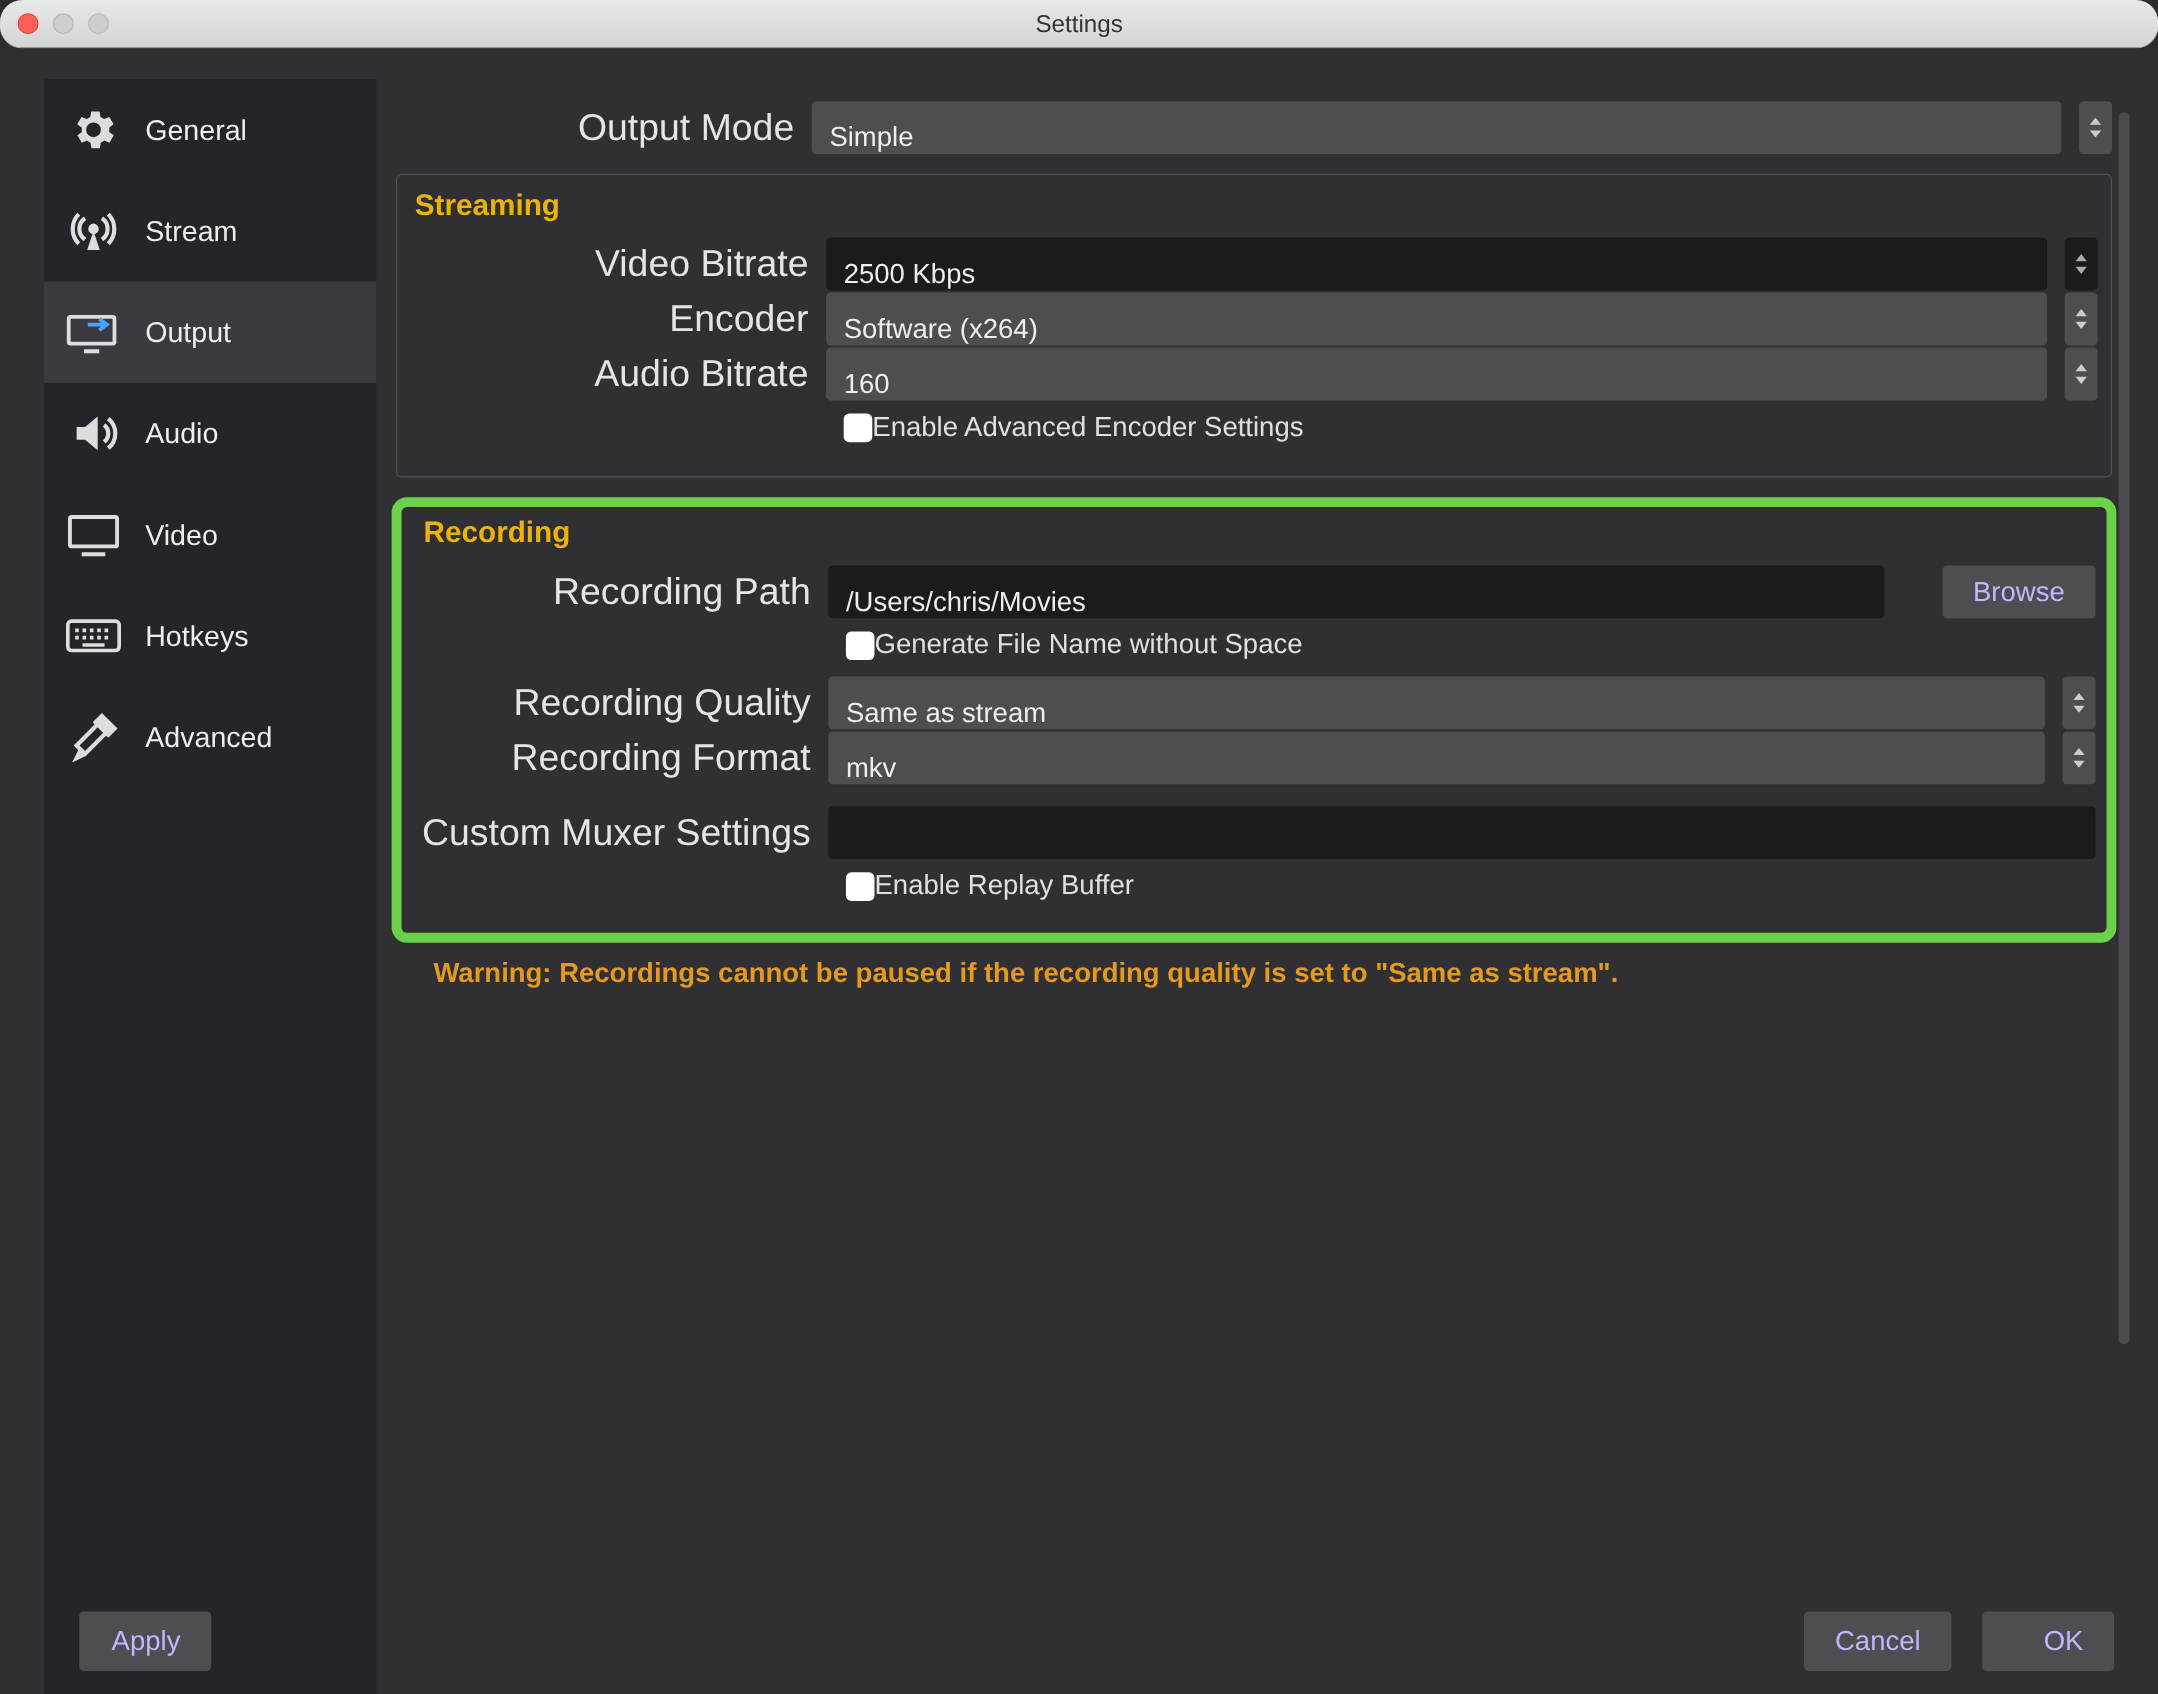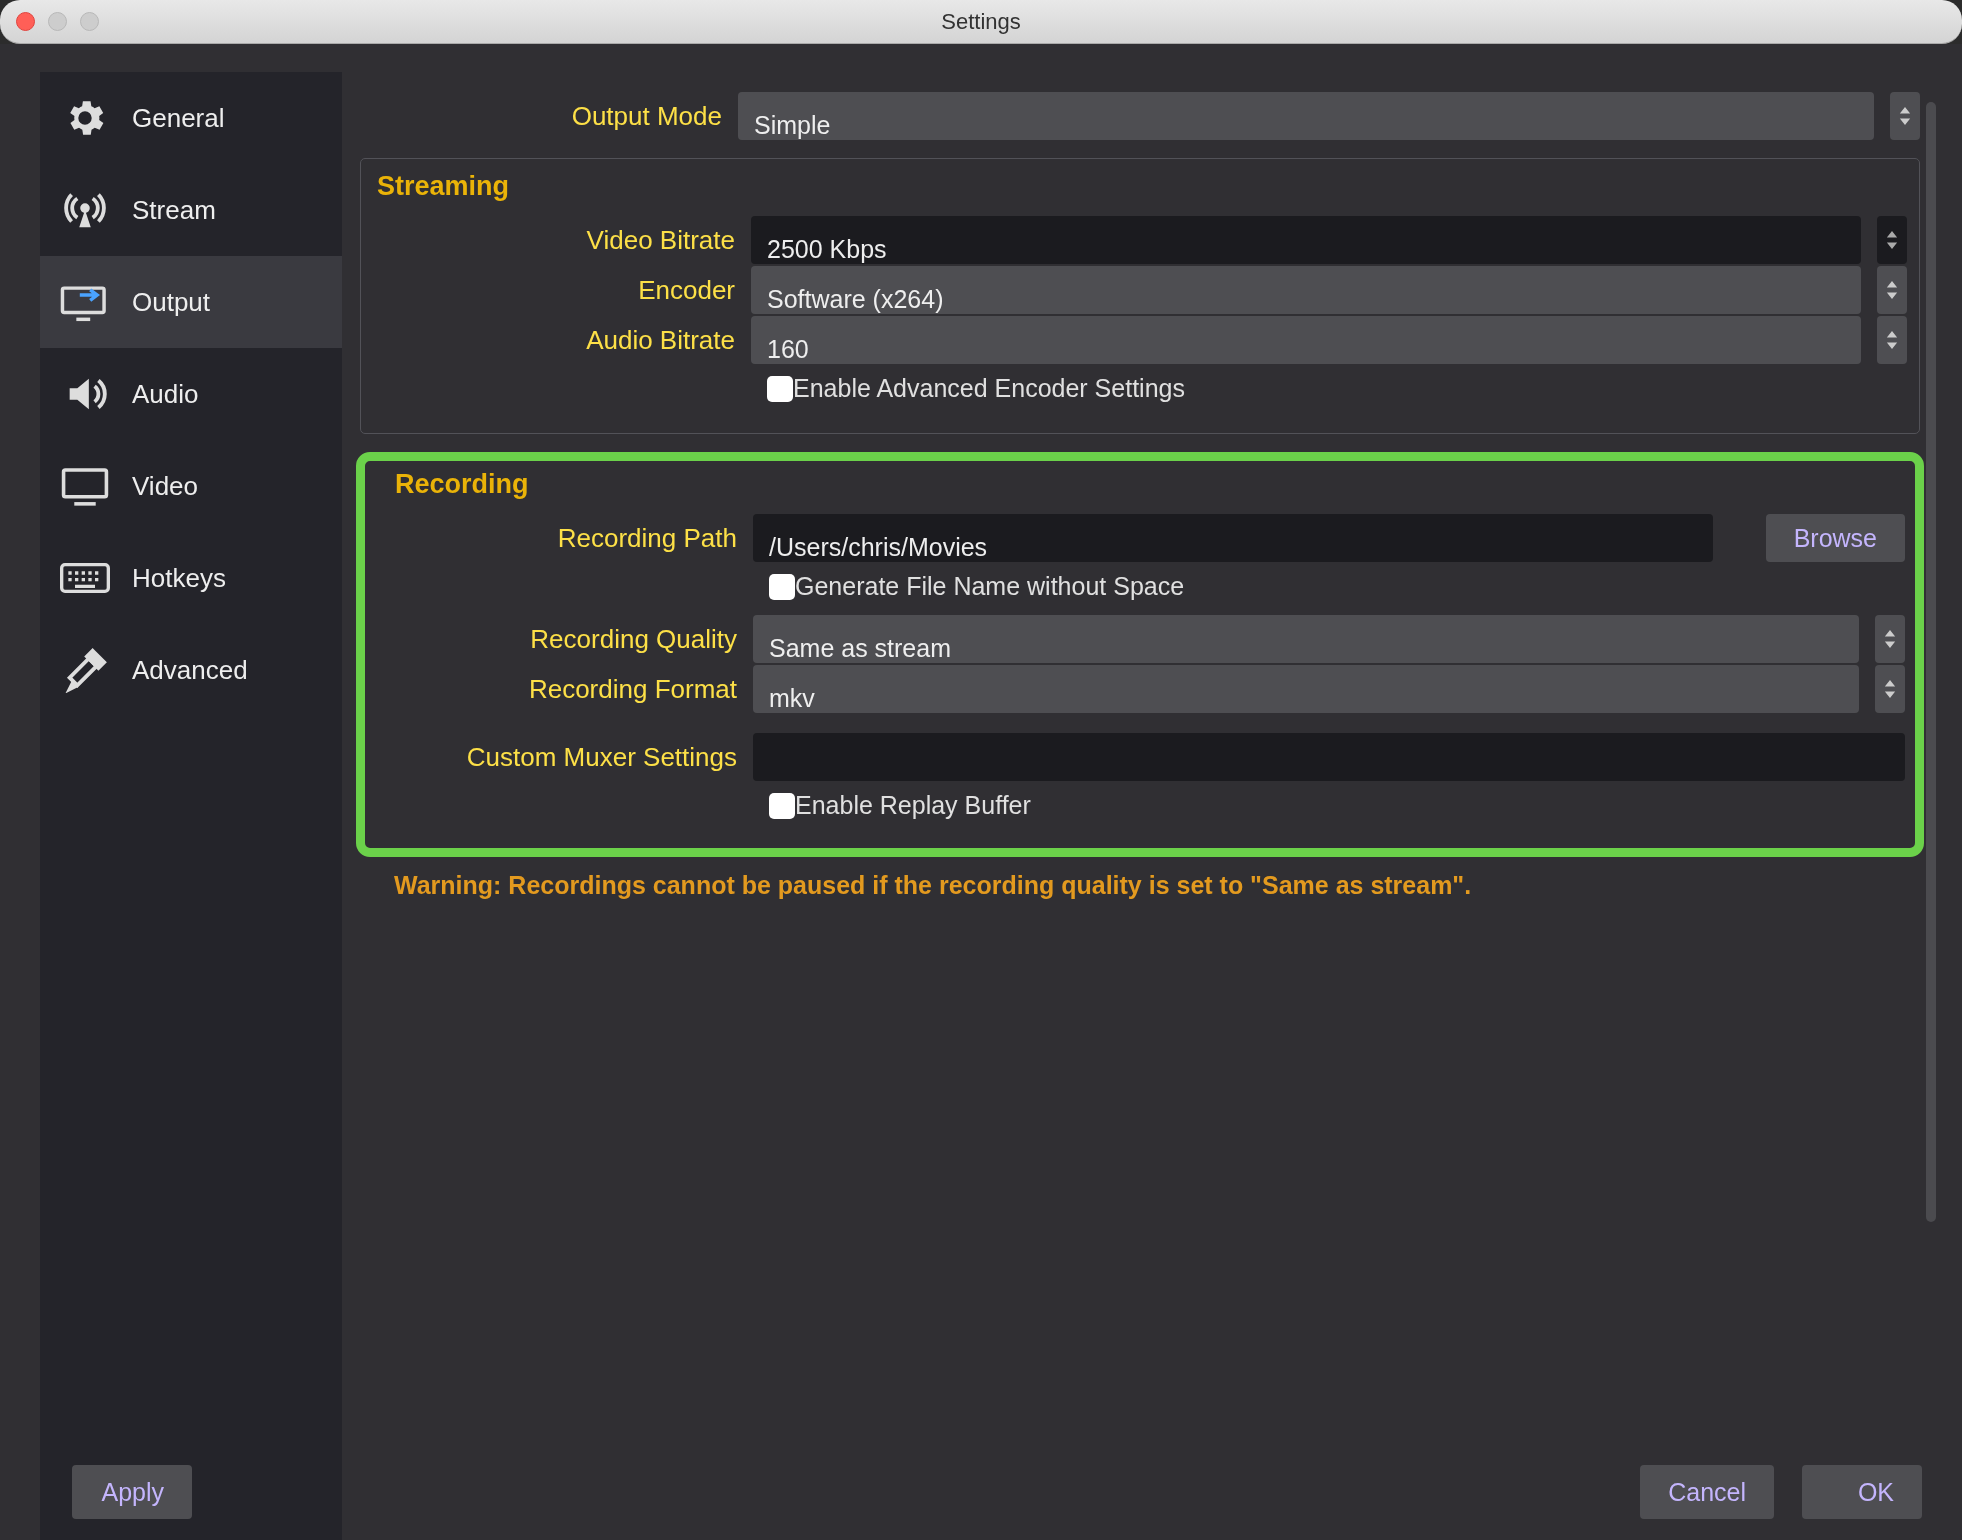--- a/index.html
+++ b/index.html
@@ -48,21 +48,21 @@
     overflow: hidden;
     position: relative;
   }
   .scrollbar-fake {
     position: absolute; right: 6px; top: 30px; width: 10px; height: 1120px;
     background: #4b4b4f; border-radius: 5px;
   }
   .row { display: flex; align-items: center; margin-bottom: 2px; }
   .label {
     width: 378px; text-align: right; padding-right: 16px;
-    font-size: 26px; color: #fde047;
+    font-size: 34px; color: #e5e5e5;
   }
   .field { flex: 1; display: flex; align-items: center; gap: 14px; }
   .select, .input, .spinner {
     height: 48px; background: #4e4e52; color: #eee;
     font-size: 25px; padding: 0 16px; display: flex; align-items: flex-end;
     border-radius: 4px;
     flex: 1;
     position: relative;
   }
   .select.dark, .input.dark, .spinner.dark { background: #1b1b1f; }
@@ -81,21 +81,21 @@
     border: 1px solid #525258; border-radius: 5px;
     margin: 18px 6px 14px 6px;
     padding: 10px 12px 16px 12px;
   }
   .group-title { font-size: 27px; font-weight: 700; color:#eab308; margin: 2px 0 14px 4px; }
   .highlight {
     border: 9px solid #6bd14a; border-radius: 14px;
     margin: 18px 2px 6px 2px;
     padding: 6px 10px 14px 10px;
   }
-  .highlight .group-title { margin-left: 20px; }
+  .highlight .group-title { margin-left: 10px; }
   .btn {
     height: 48px; padding: 0 28px; background:#4e4e52; color:#c4b5fd;
     display:flex; align-items:center; justify-content:flex-end;
     font-size:25px; border-radius:4px;
   }
   .warning {
     color: #e39a1f; font-size: 25px; font-weight: 600;
     margin: 14px 0 0 40px;
   }
   .footer {

